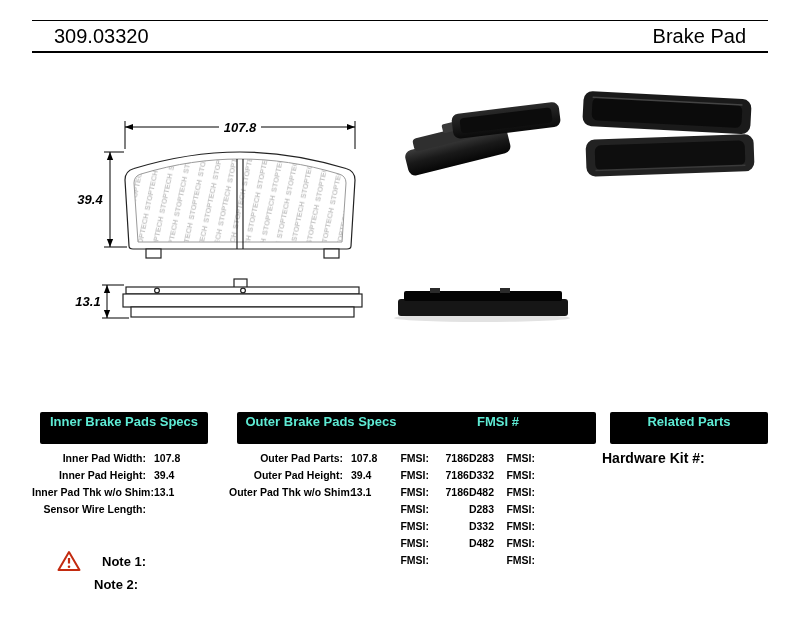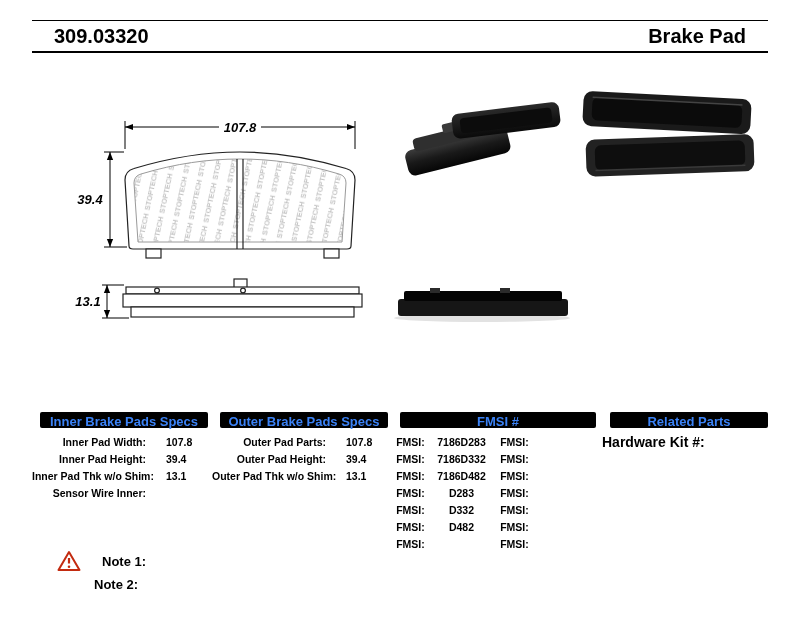--- a/index.html
+++ b/index.html
@@ -3,37 +3,37 @@
 <meta charset="utf-8">
 <style>
   html,body{margin:0;padding:0;background:#fff;}
   .page{position:relative;width:800px;height:619px;background:#fff;overflow:hidden;
         font-family:"Liberation Sans",sans-serif;color:#000;}
 
   
   .hdr{position:absolute;left:32px;top:20px;width:736px;
        border-top:1px solid #000;border-bottom:2px solid #000;}
   .hdr-row{display:flex;justify-content:space-between;align-items:center;
-           height:30px;padding:0 22px;font-size:20px;font-weight:bold;gap:48px;}
+           height:30px;padding:0 22px;font-size:20px;font-weight:normal;gap:48px;}
 
   
   .art{position:absolute;left:0;top:0;width:800px;height:410px;}
 
   
   .col{position:absolute;top:412px;}
-  .thead{height:16px;line-height:20px;background:#000;color:#3b82f6;
+  .thead{height:32px;line-height:20px;background:#000;color:#5eead4;
          font-size:13px;font-weight:bold;text-align:center;border-radius:2px;margin-left:8px;}
   .rows{margin-top:6px;}
-  .trow{display:grid;grid-template-columns:114px 1fr;column-gap:20px;
+  .trow{display:grid;grid-template-columns:114px 1fr;column-gap:8px;
         height:17px;line-height:17px;font-size:10.5px;font-weight:bold;}
   .lbl{text-align:right;white-space:nowrap;}
   .val{text-align:left;white-space:nowrap;}
   .frow{display:grid;grid-template-columns:37px 65px 41px 1fr;
         height:17px;line-height:17px;font-size:10.5px;font-weight:bold;}
-  .fl,.fv{text-align:center;white-space:nowrap;}
+  .fl,.fv{text-align:right;white-space:nowrap;}
   .rrow{height:17px;line-height:17px;font-size:14px;font-weight:bold;text-align:left;}
   .rrow .val{margin-left:4px;}
 
   
   .notes{position:absolute;left:57px;top:550px;width:240px;}
   .note-row{display:flex;align-items:center;gap:21px;}
   .note-text{font-size:13px;font-weight:bold;}
   .note-row.second{margin-left:37px;margin-top:5px;}
 </style>
 </head>
@@ -147,27 +147,27 @@
       </div>
       <div class="trow">
         <span class="lbl">Inner Pad Height:</span>
         <span class="val">39.4</span>
       </div>
       <div class="trow">
         <span class="lbl">Inner Pad Thk w/o Shim:</span>
         <span class="val">13.1</span>
       </div>
       <div class="trow">
-        <span class="lbl">Sensor Wire Inner:</span>
+        <span class="lbl">Sensor Wire Length:</span>
         <span class="val"></span>
       </div>
     </div>
   </div>
 
-  <div class="col" style="left:212px;width:176px;">
+  <div class="col" style="left:229px;width:176px;">
     <div class="thead">Outer Brake Pads Specs</div>
     <div class="rows">
       <div class="trow">
         <span class="lbl">Outer Pad Parts:</span>
         <span class="val">107.8</span>
       </div>
       <div class="trow">
         <span class="lbl">Outer Pad Height:</span>
         <span class="val">39.4</span>
       </div>

